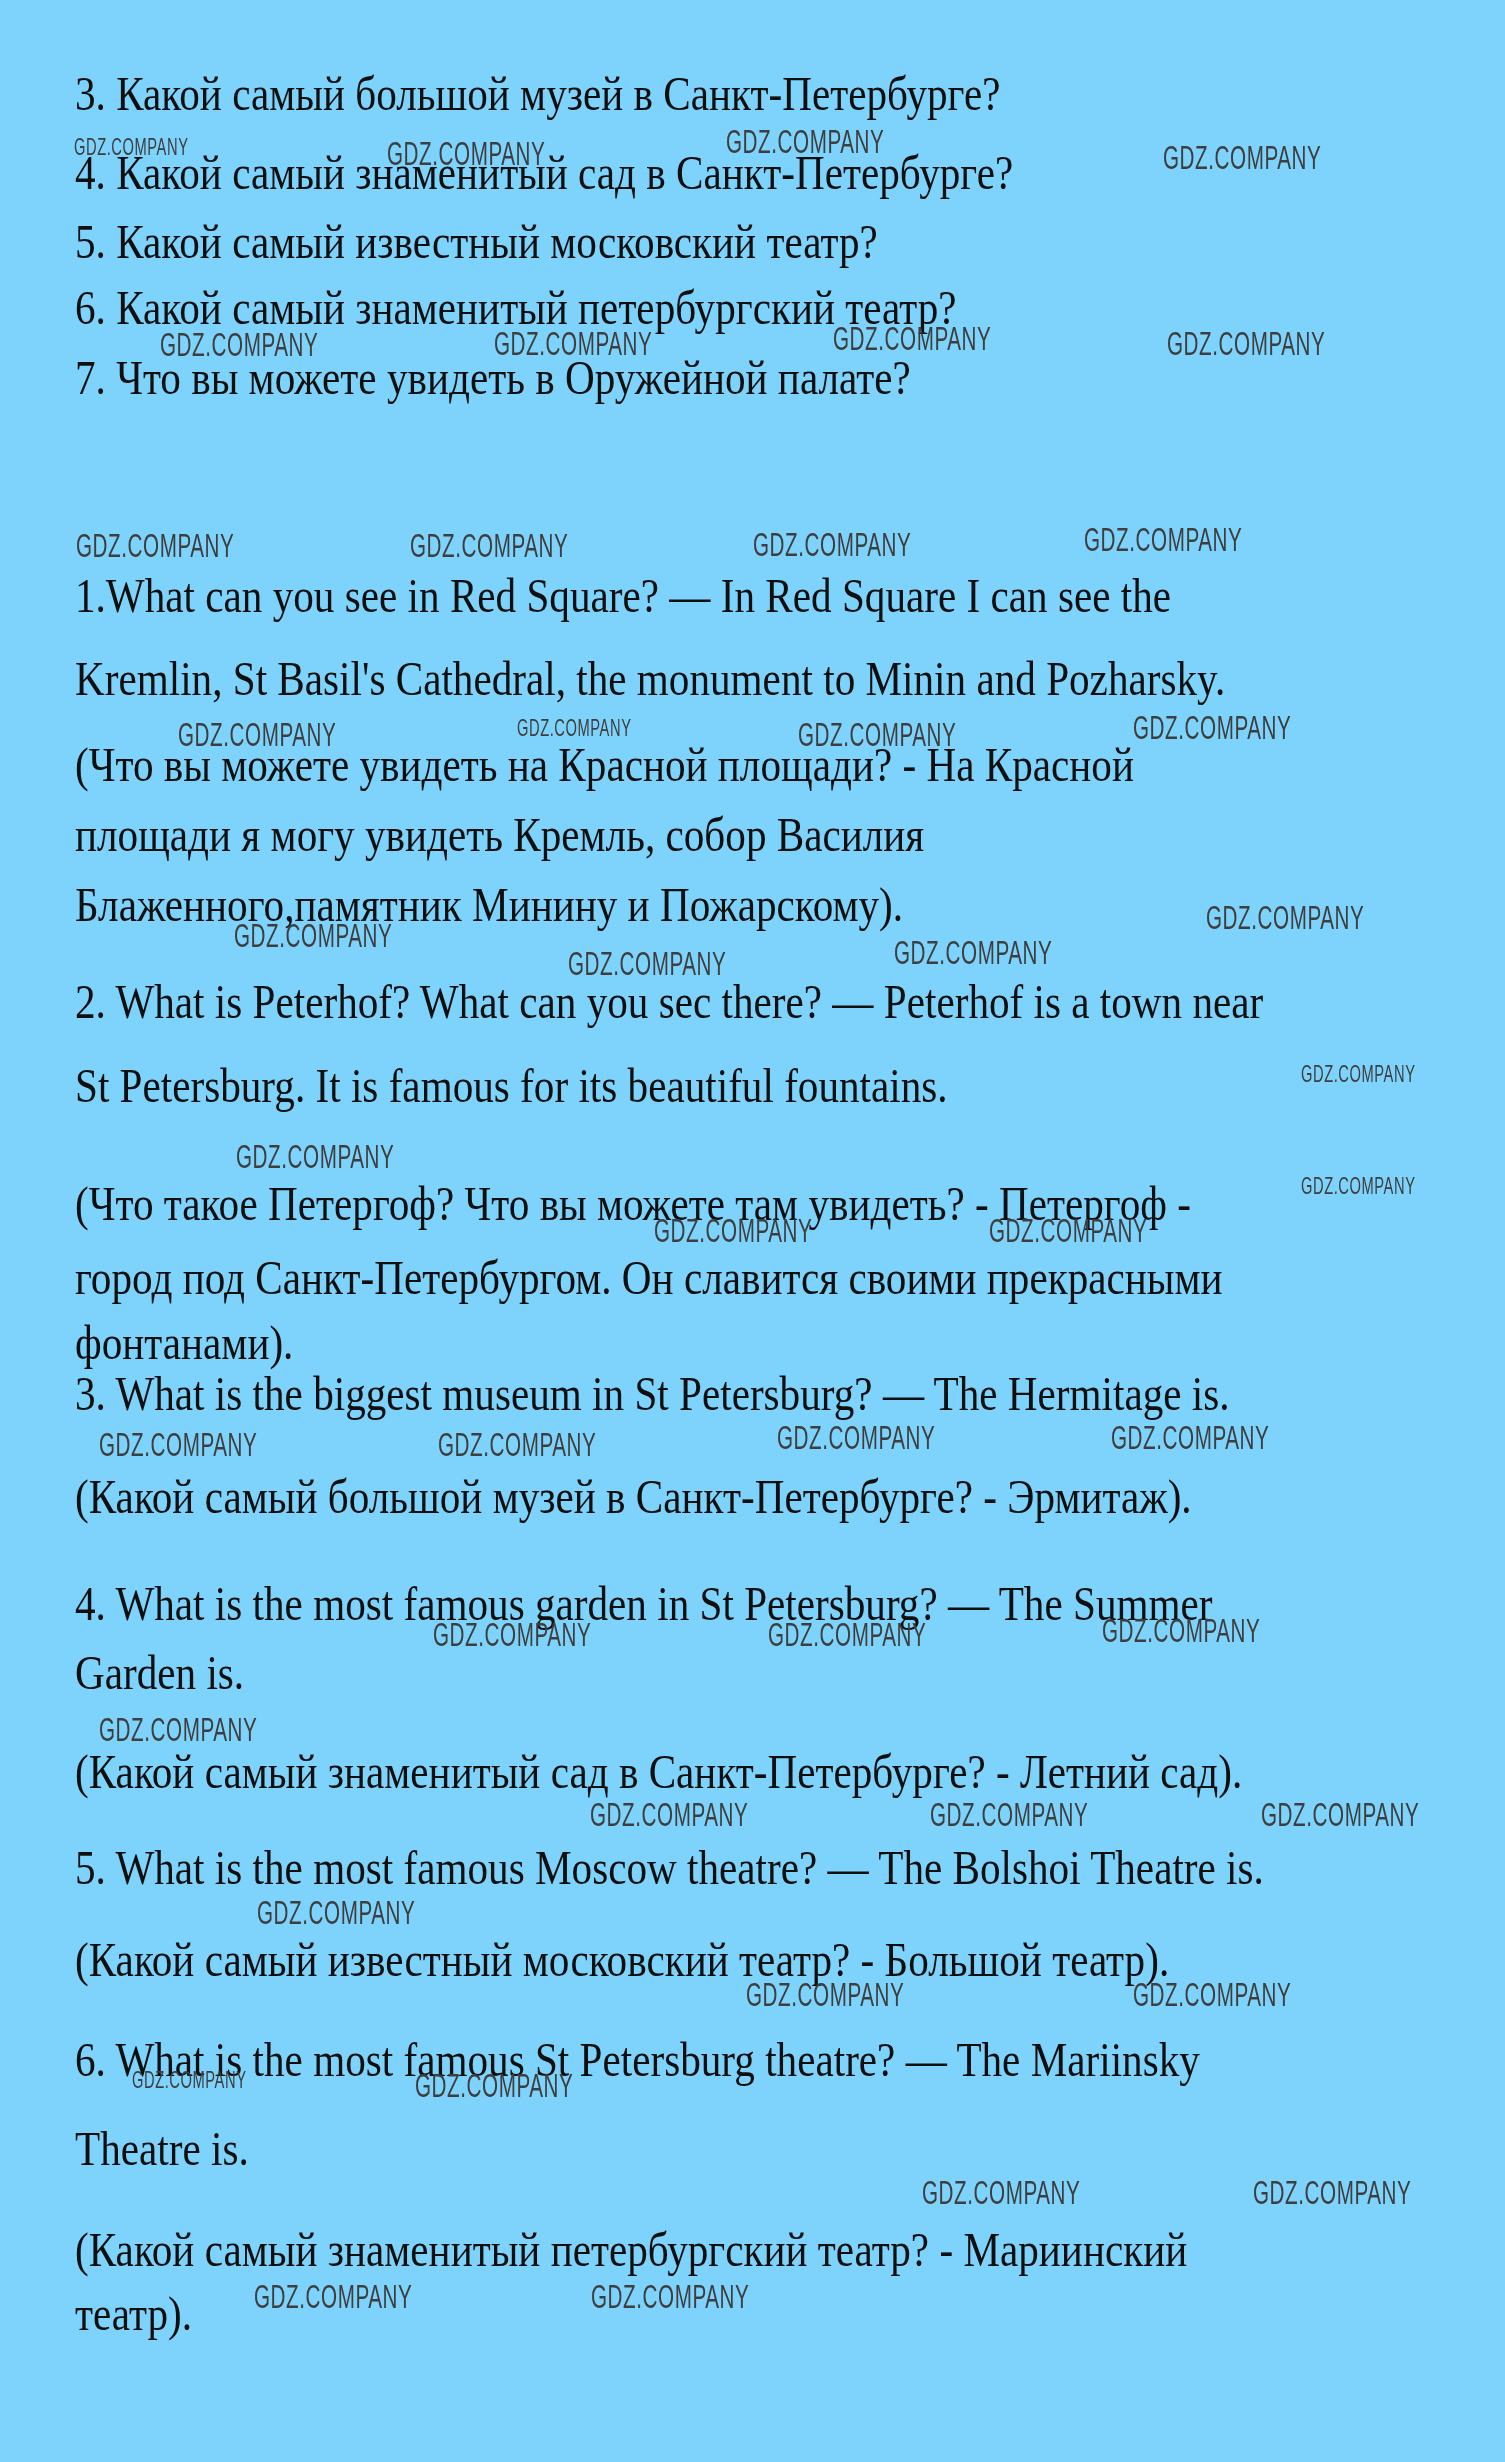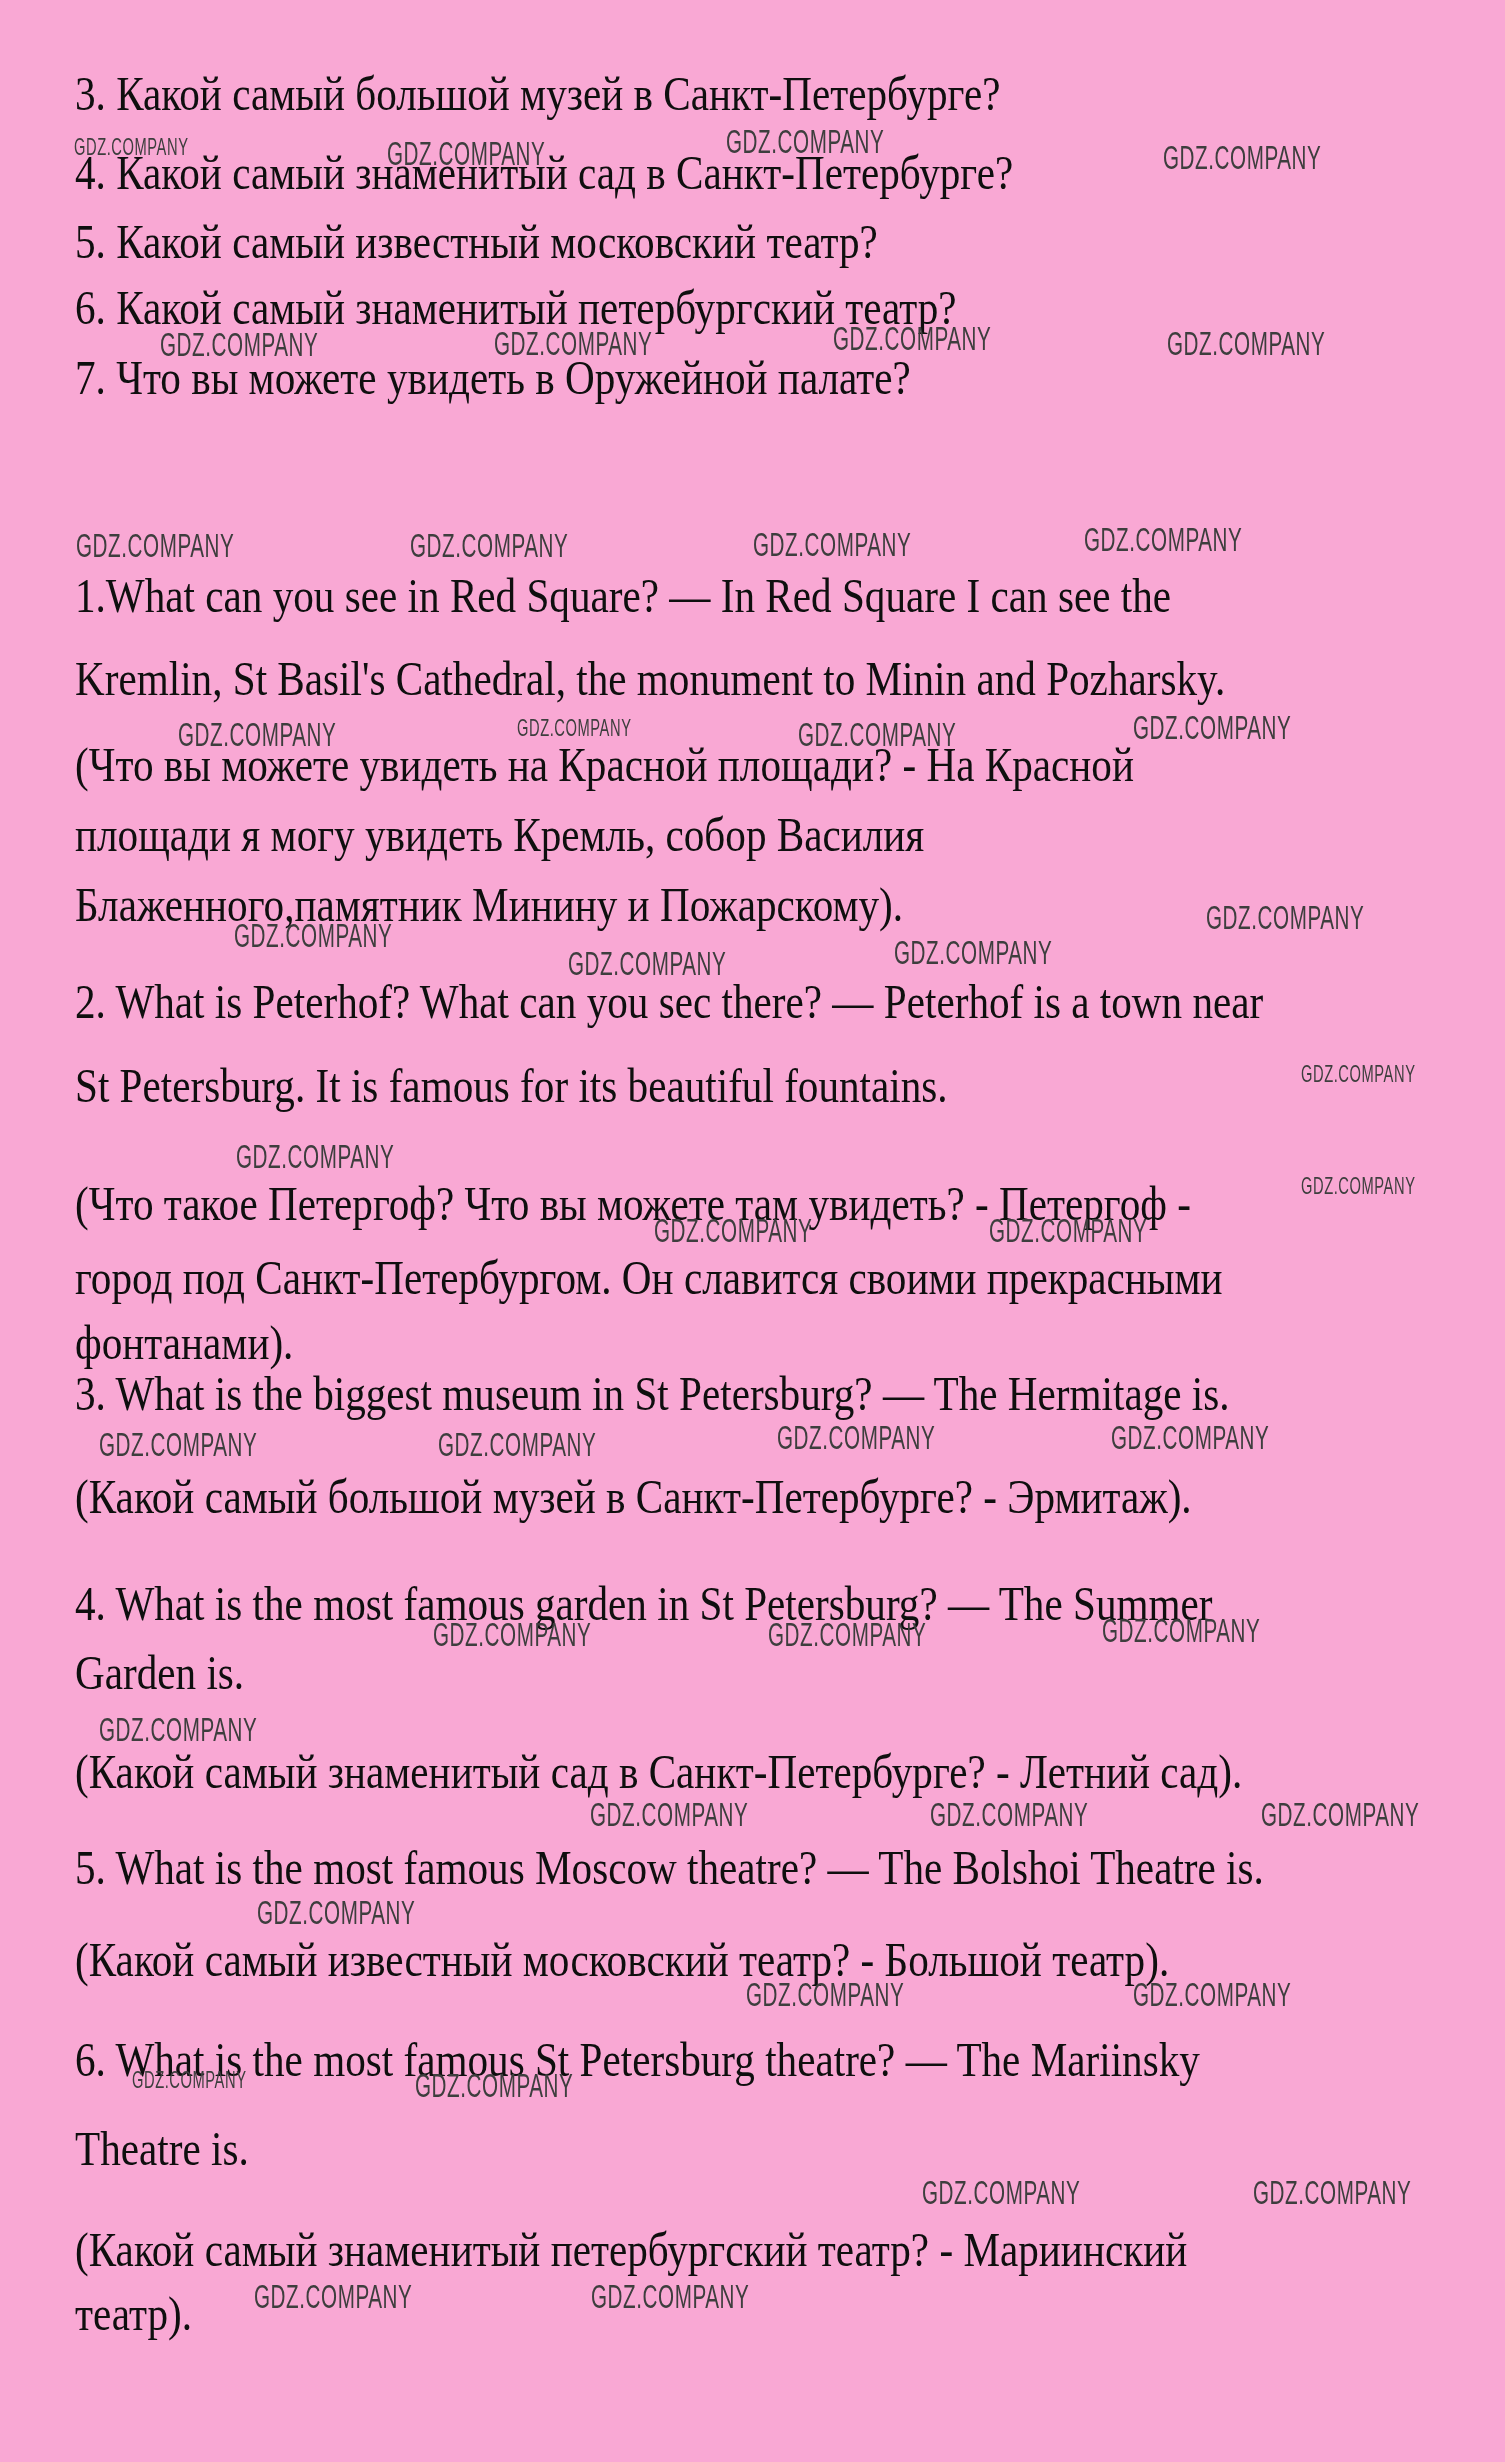--- a/index.html
+++ b/index.html
@@ -1,21 +1,21 @@
 <!DOCTYPE html>
 <html style="font-size:12.8px"><head>
 <meta charset="utf-8">
 <style>
   html, body { margin: 0; padding: 0; background: #ffffff; }
   body { width: 1506px; height: 2462px; position: relative; }
   .page {
     position: relative;
     width: 1506px;
     height: 2462px;
-    background: #f9a8d4;
+    background: #7dd3fc;
     overflow: hidden;
   }
   .line {
     position: absolute;
     left: 75px;
     font-family: "Liberation Serif", serif;
     font-size: 49px;
     line-height: 1;
     color: #0f0f0f;
     white-space: nowrap;

